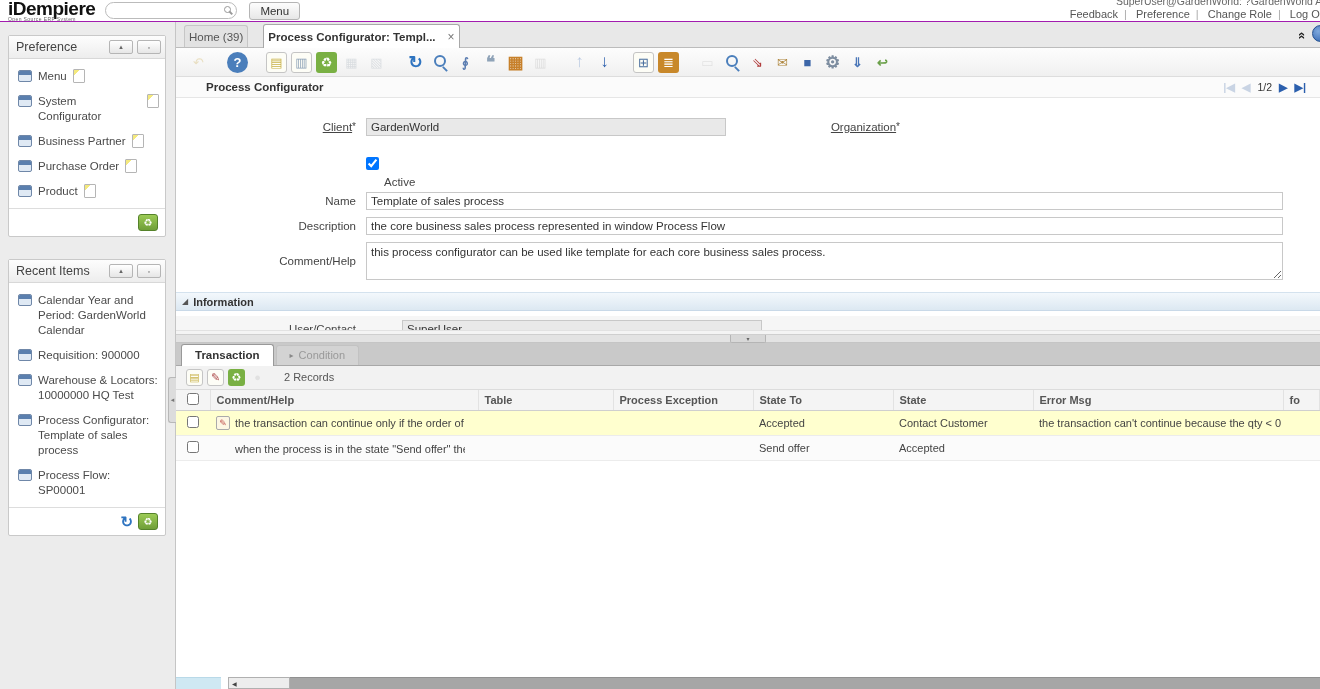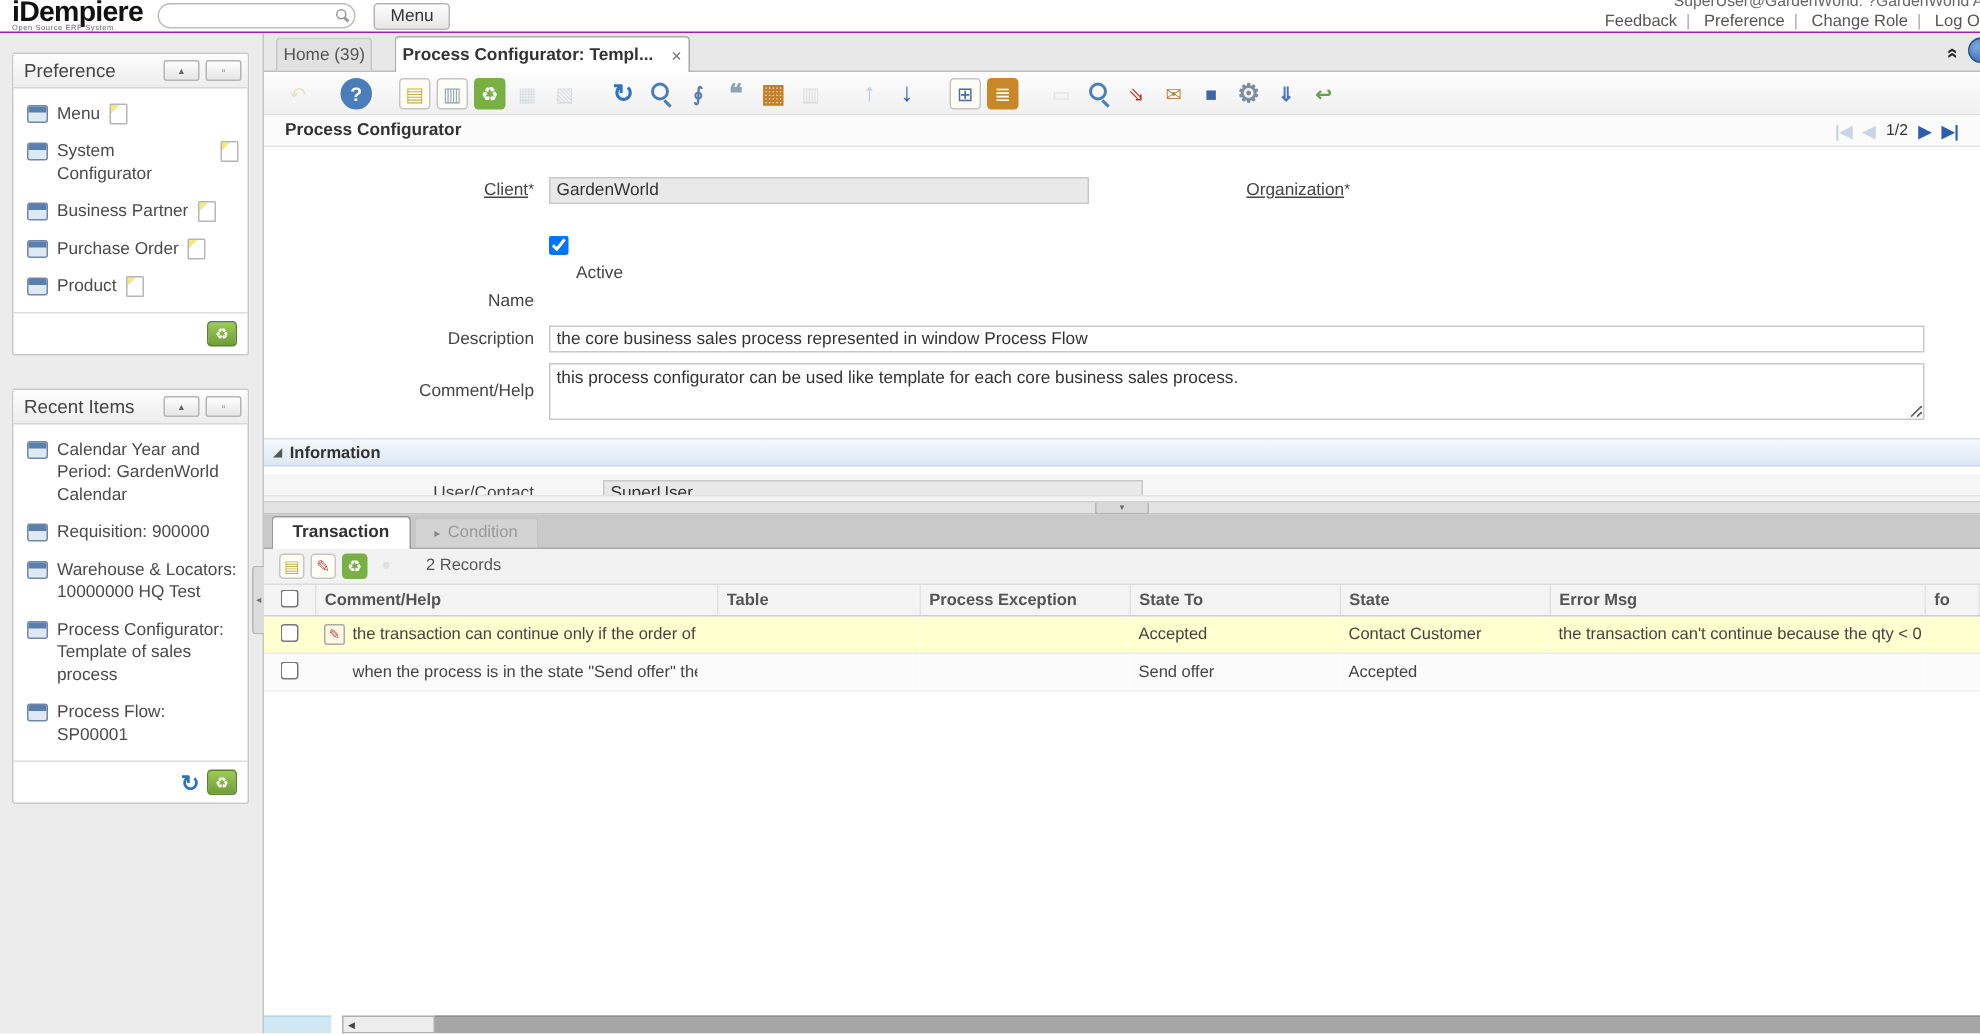--- a/index.html
+++ b/index.html
@@ -60,21 +60,21 @@
   .tbicon.round { border-radius:50%; }
   .tbicon.bold { font-weight:bold; }
   .tbicon.big { font-size:17px; font-weight:bold; }
   .tbicon.page { background:#fdfdf6; border:1px solid #c5c5c5; }
   .tbicon.sm { width:17px; height:17px; font-size:11px; }
   .tbicon.mag::before { content:""; width:8px; height:8px; border:2px solid #4a7ebb; border-radius:50%; position:absolute; top:3px; left:4px; }
   .tbicon.mag::after { content:""; width:6px; height:2px; background:#4a7ebb; position:absolute; bottom:3px; right:3px; transform:rotate(45deg); }
 
   
   .titlebar { height:21px; background:#fbfbfb; border-bottom:1px solid #e6e6e6; display:flex; align-items:center; flex-shrink:0; }
-  .wtitle { font-size:11.5px; font-weight:bold; color:#333; padding-left:14px; }
+  .wtitle { font-size:11.5px; font-weight:bold; color:#333; padding-left:30px; }
   .recnav { margin-left:auto; display:flex; align-items:center; gap:7px; padding-right:14px; font-size:11px; font-weight:bold; }
   .recnav .dis { color:#c9d4e4; }
   .recnav .act { color:#2b5fad; }
   .recnav .pos { color:#333; font-weight:normal; font-size:10.5px; }
 
   
   .formarea { flex:1; overflow:hidden; padding-top:16px; background:#fff; }
   .fr { display:flex; align-items:center; min-height:25px; }
   .fr.stripe { background:#f6f6f6;gap:36px; }
   .half { flex:1; display:flex; align-items:center; min-width:0; }
@@ -294,20 +294,21 @@
           <span class="lab2"><span class="link">Organization</span><span class="req">*</span></span>
         </div>
       </div>
       <div class="fr">
         <span class="lab"></span>
         <input type="checkbox" checked="" style="">
         <span style="margin-left:5px;font-size:11.5px;margin-top:37px;">Active</span>
       </div>
       <div class="fr">
         <span class="lab">Name</span>
+        <input class="inp grow" value="Template of sales process" style="">
       </div>
       <div class="fr">
         <span class="lab">Description</span>
         <input class="inp grow" value="the core business sales process represented in window Process Flow" style="">
       </div>
       <div class="fr" style="min-height:46px;">
         <span class="lab">Comment/Help</span>
         <textarea class="inp grow cmt" style="">this process configurator can be used like template for each core business sales process.</textarea>
       </div>
 

